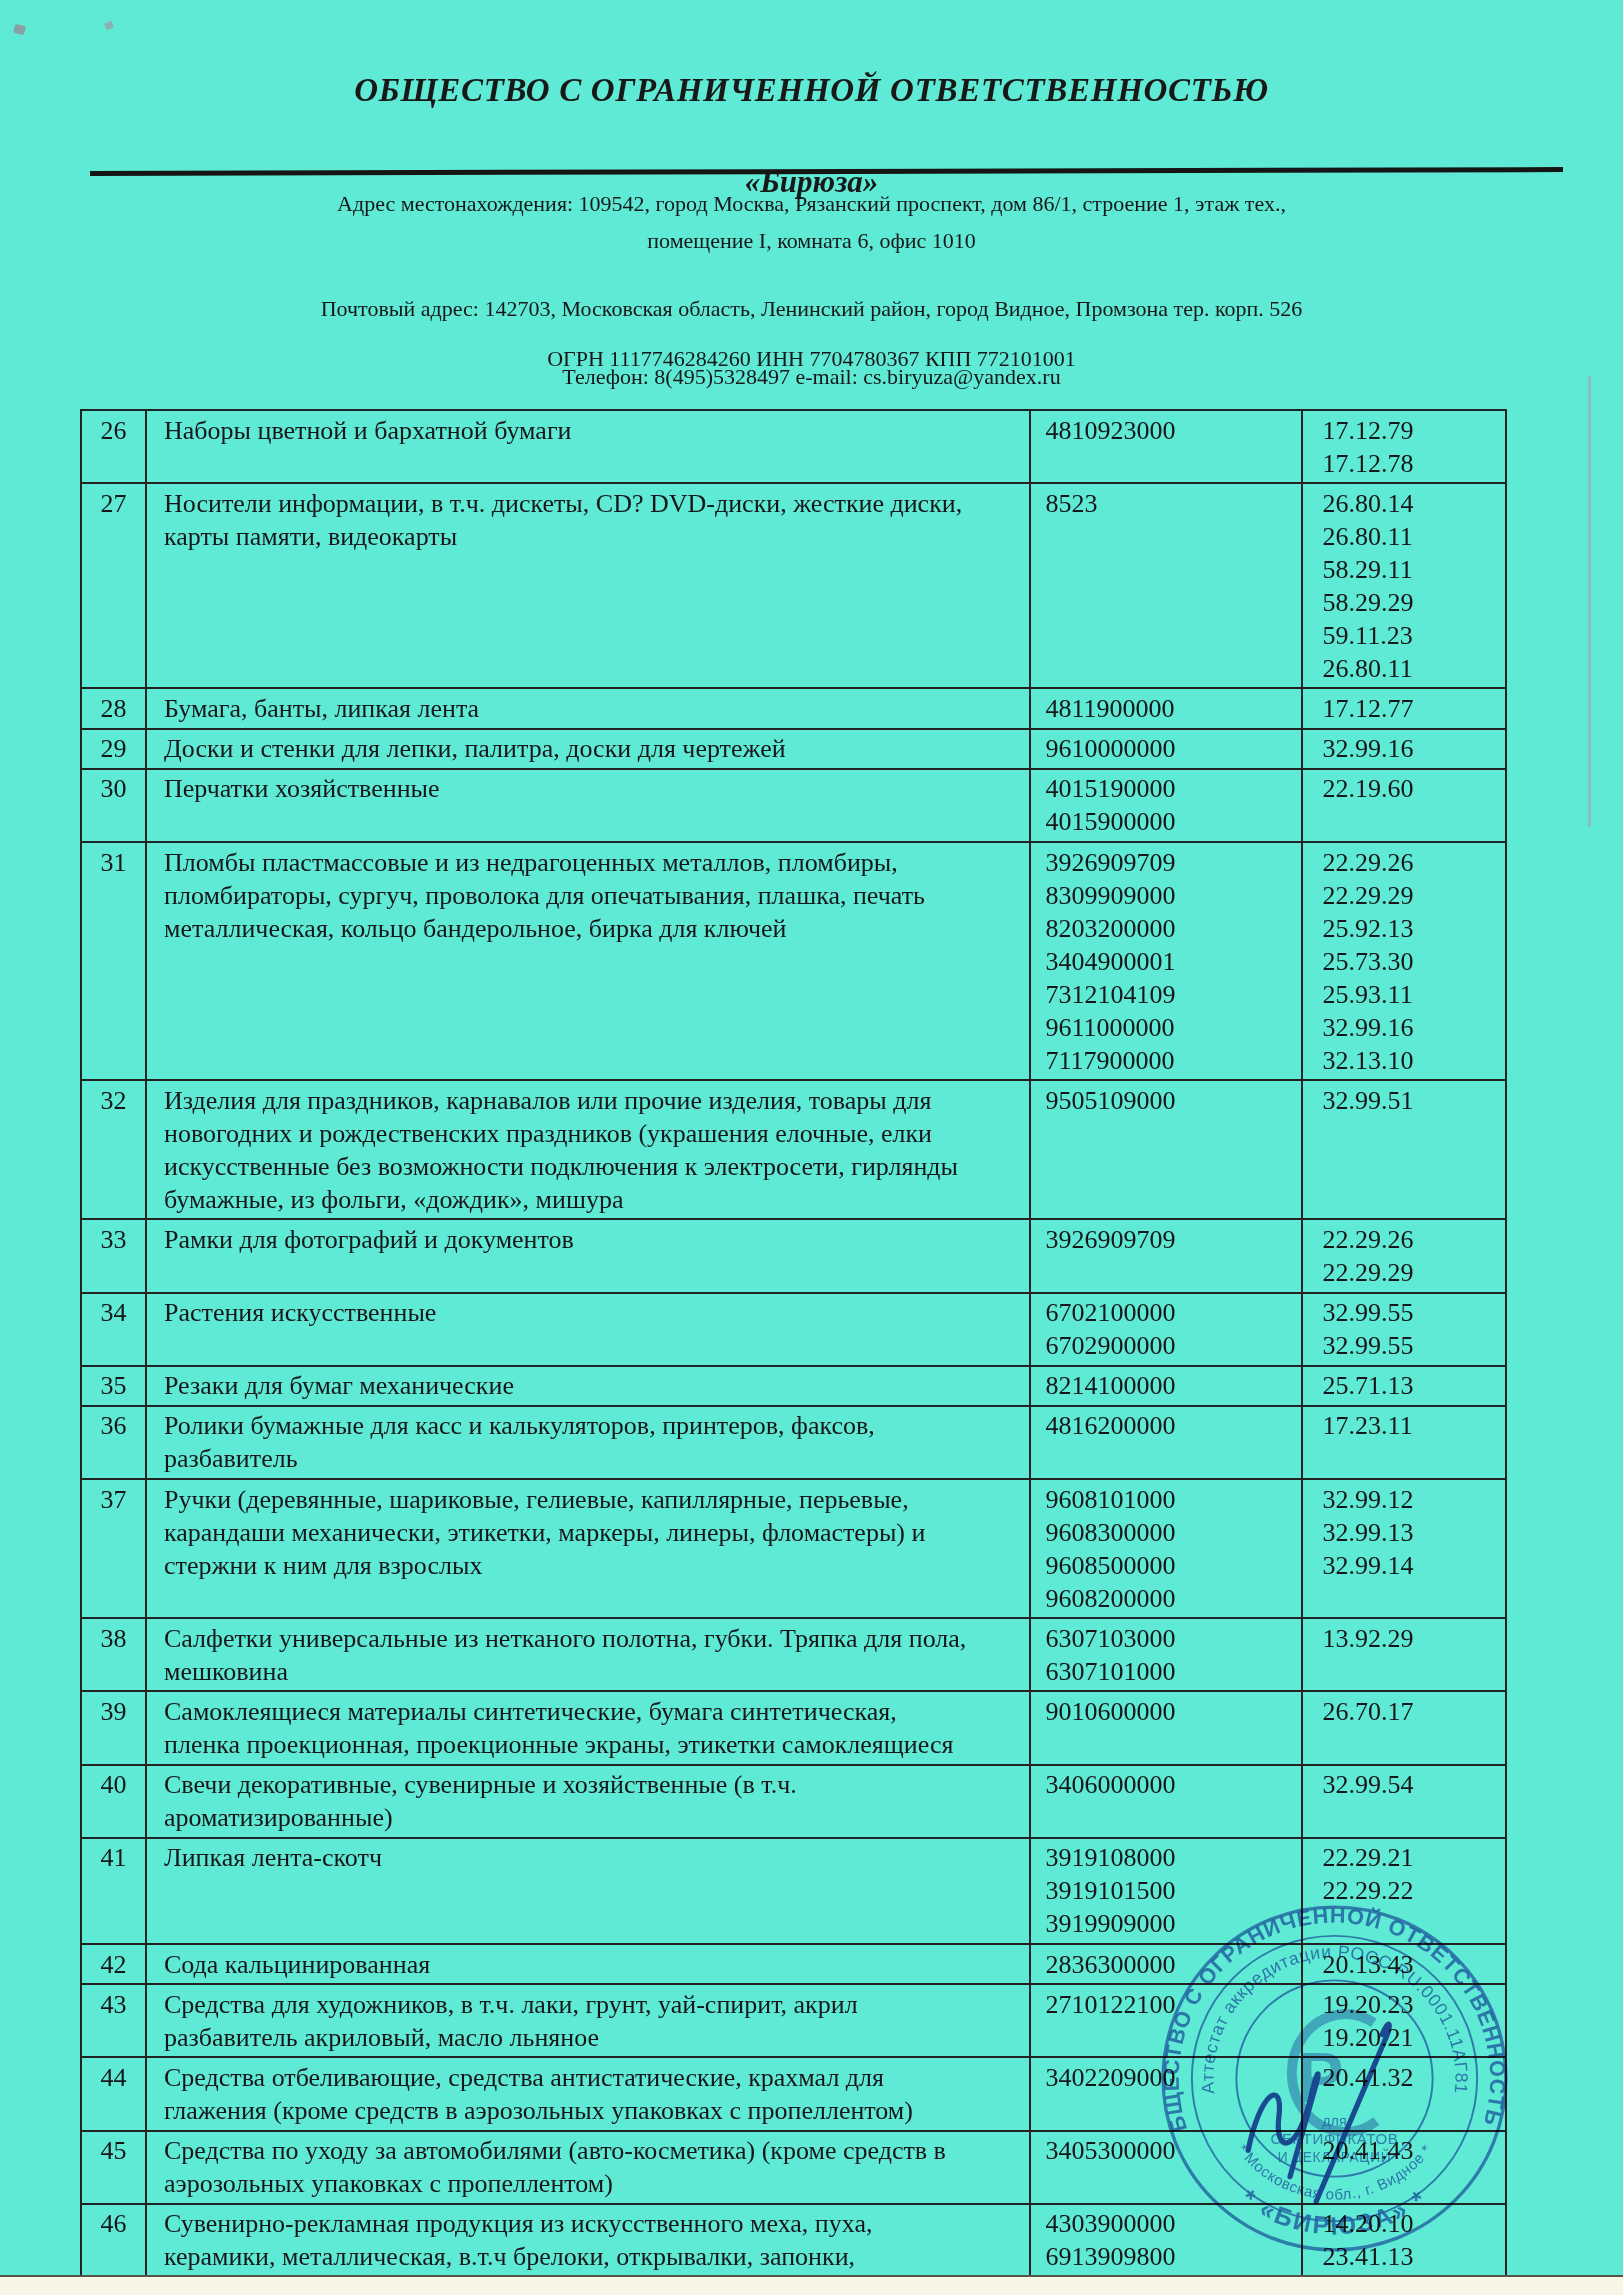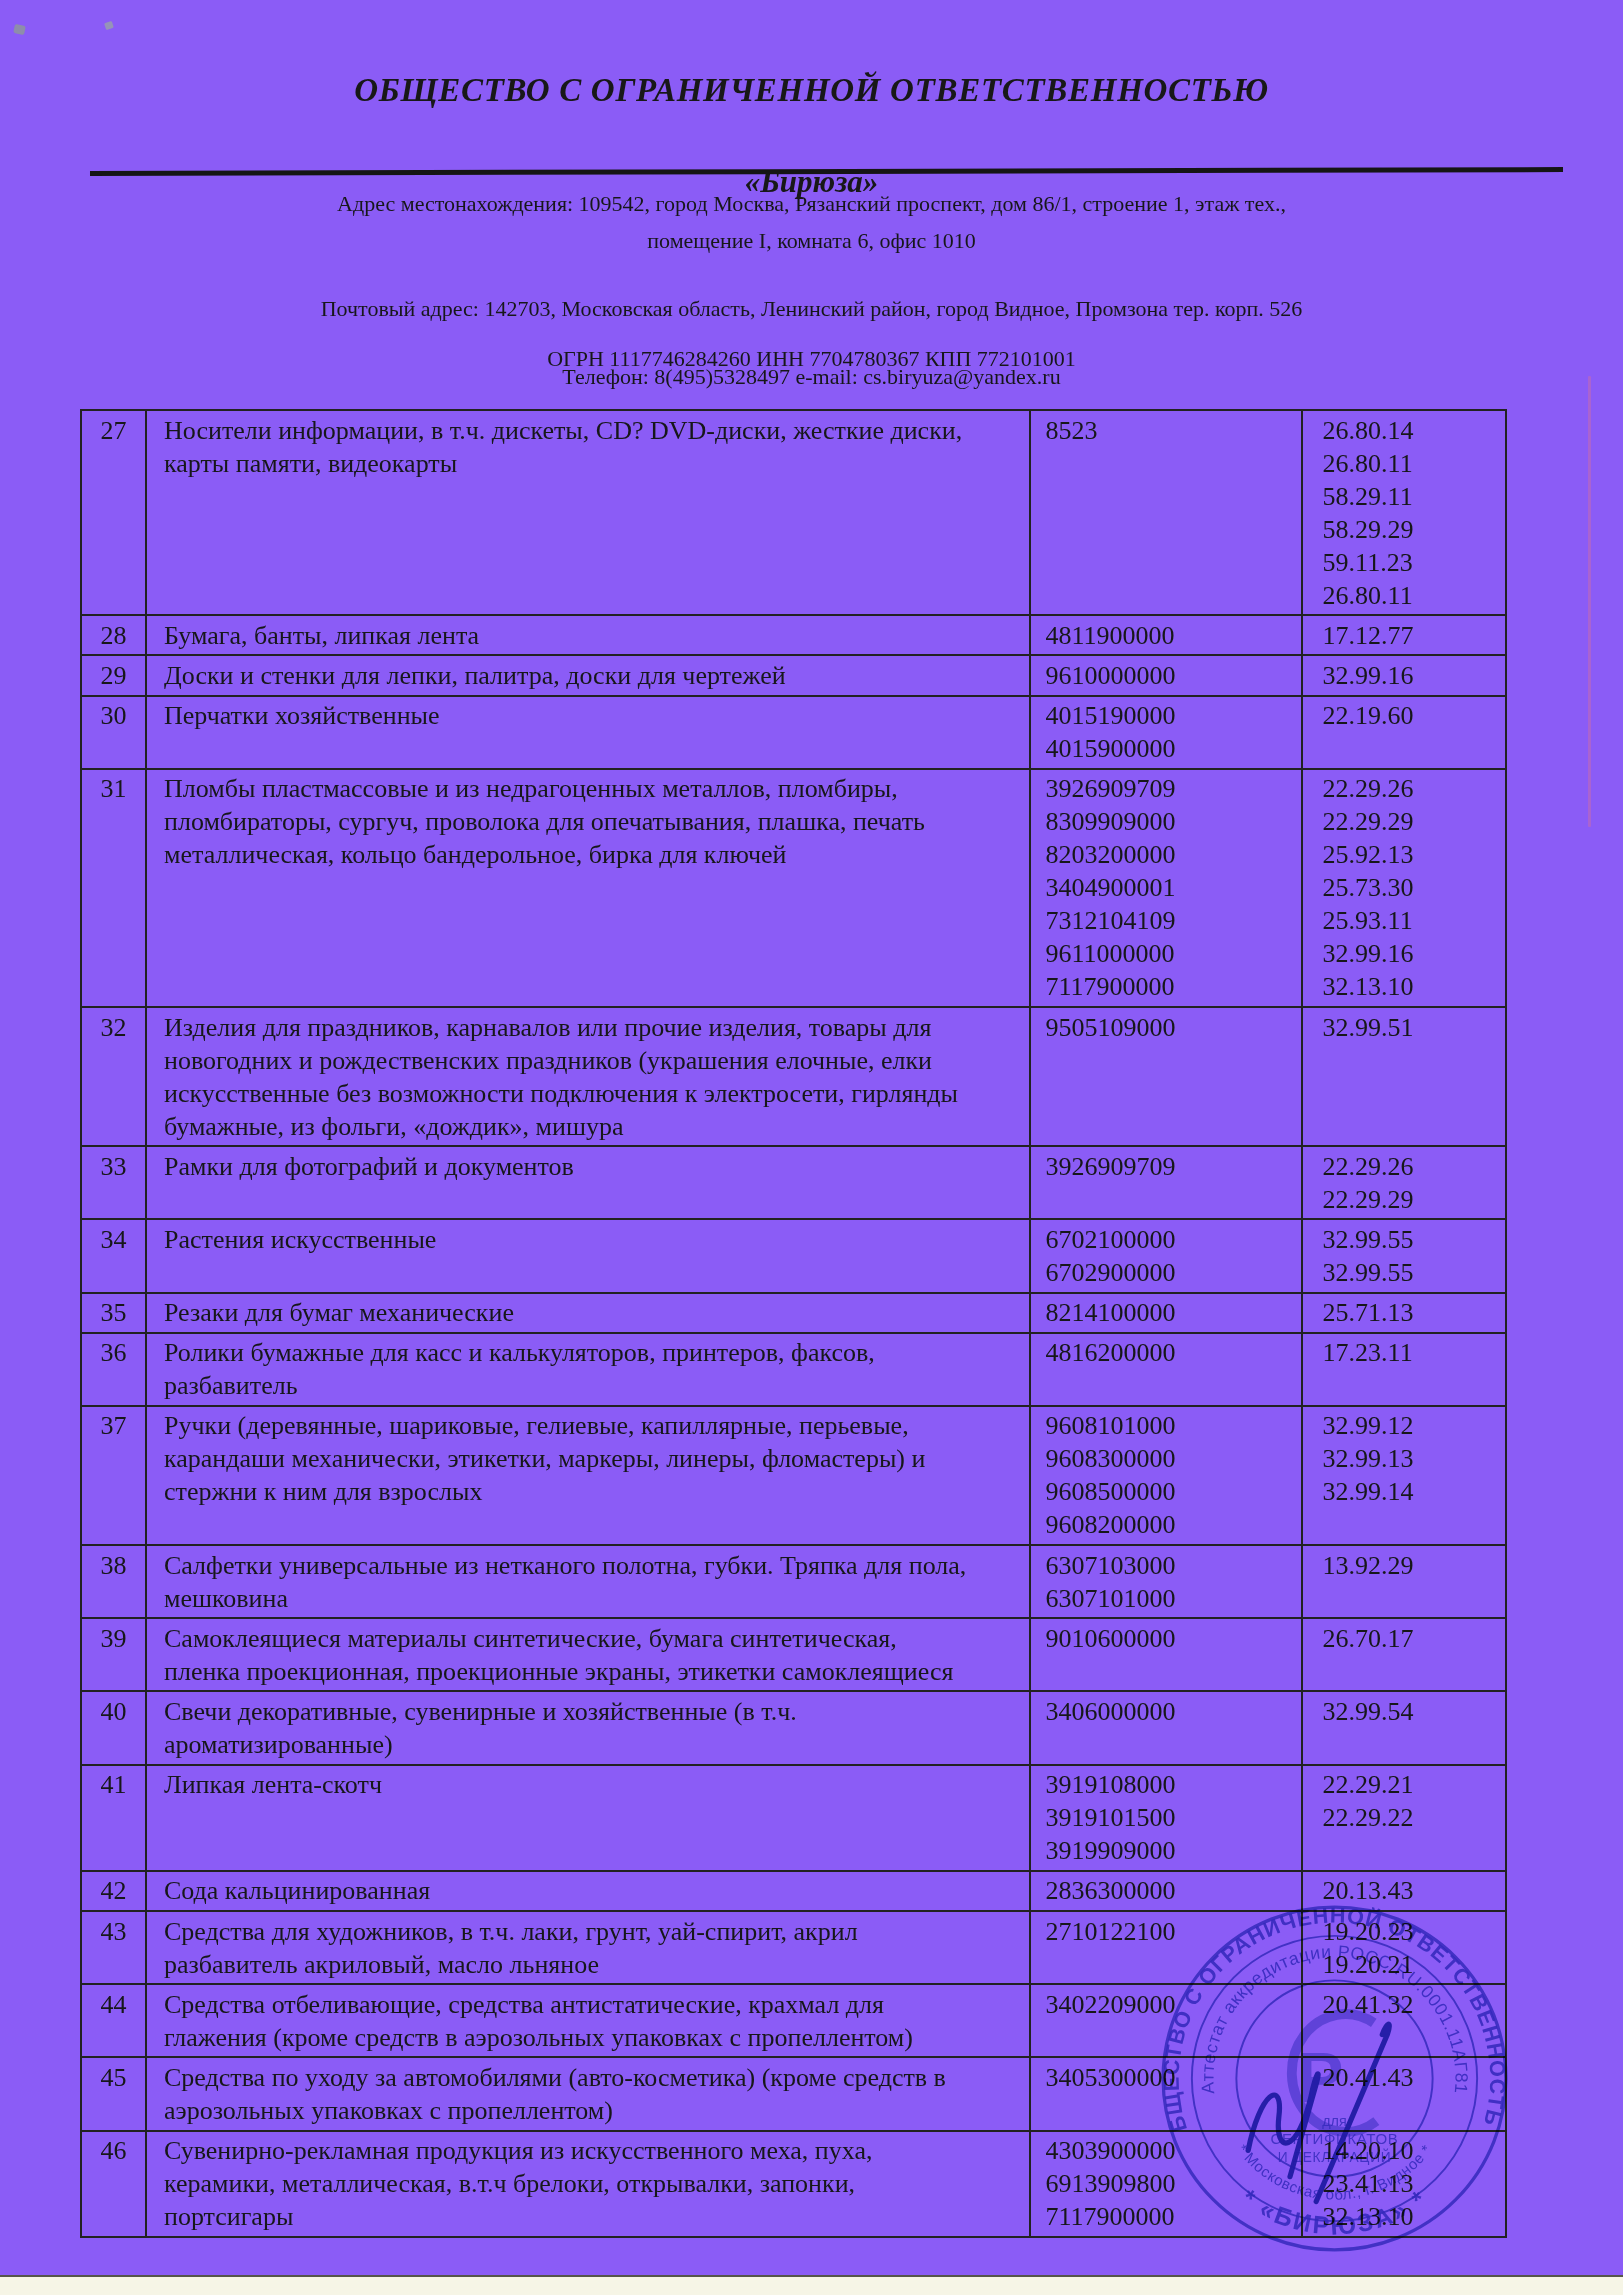--- a/index.html
+++ b/index.html
@@ -1,16 +1,16 @@
 <!DOCTYPE html>
 <html style="font-size:10.5px"><head>
 <meta charset="utf-8">
 <style>
   html,body{margin:0;padding:0;background:#dededa;}
-  .page{position:relative;width:1623px;height:2295px;background:#8b5cf6;
+  .page{position:relative;width:1623px;height:2295px;background:#5eead4;
         font-family:"Liberation Serif",serif;color:#1c1c1e;overflow:hidden;}
   
   .title1{position:absolute;top:72px;left:0;width:100%;text-align:center;
           font-size:33px;font-weight:bold;font-style:italic;letter-spacing:0.7px;color:#181818;}
   .title2{position:absolute;top:124px;left:0;width:100%;text-align:center;
           font-size:31px;font-weight:bold;font-style:italic;color:#181818;margin-top:40px;}
   .rule{position:absolute;top:169px;left:90px;width:1473px;height:4.6px;background:#151515;
         transform:rotate(-0.15deg);}
   .addr{position:absolute;left:0;width:100%;text-align:center;font-size:22px;color:#171719;}
   .addr1{top:191px;} .addr2{top:228px;} .addr3{top:264px;margin-top:32px;}
@@ -59,20 +59,35 @@
   <div class="addr phone">Телефон: 8(495)5328497 e-mail: cs.biryuza@yandex.ru</div>
 
   <table class="goods">
     <colgroup>
       <col style="width:65px">
         <col style="width:884px">
         <col style="width:272px">
         <col style="width:204px">
     </colgroup>
     <tbody>
+        <tr>
+          <td class="num">
+            <div class="line">26</div>
+          </td>
+          <td class="desc">
+            <div class="line">Наборы цветной и бархатной бумаги</div>
+          </td>
+          <td class="code">
+            <div class="line">4810923000</div>
+          </td>
+          <td class="cls">
+            <div class="line">17.12.79</div>
+            <div class="line">17.12.78</div>
+          </td>
+        </tr>
         <tr>
           <td class="num">
             <div class="line">27</div>
           </td>
           <td class="desc">
             <div class="line">Носители информации, в т.ч. дискеты, CD? DVD-диски, жесткие диски,</div>
             <div class="line">карты памяти, видеокарты</div>
           </td>
           <td class="code">
             <div class="line">8523</div>

